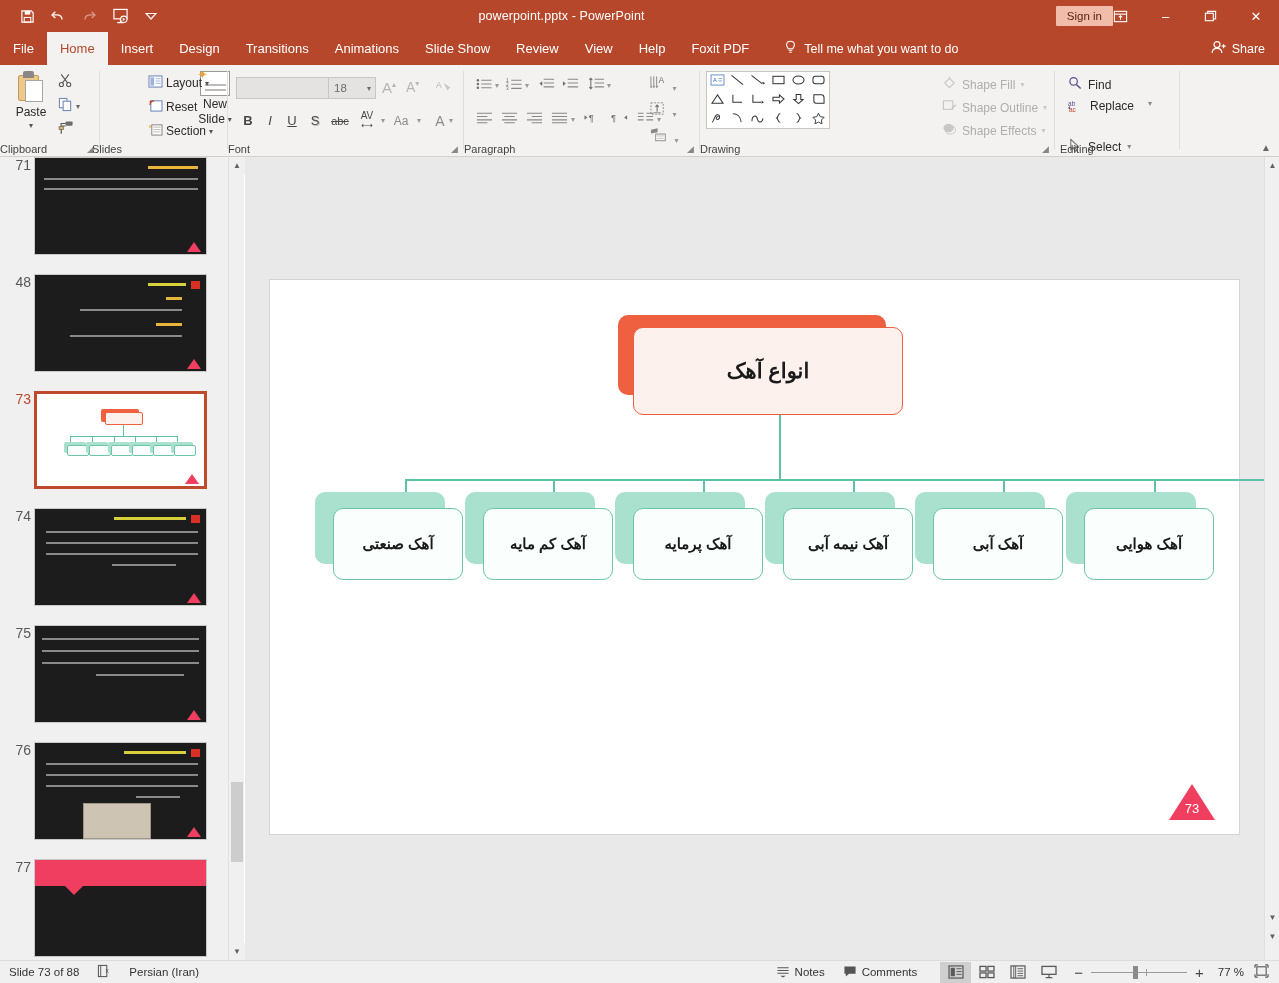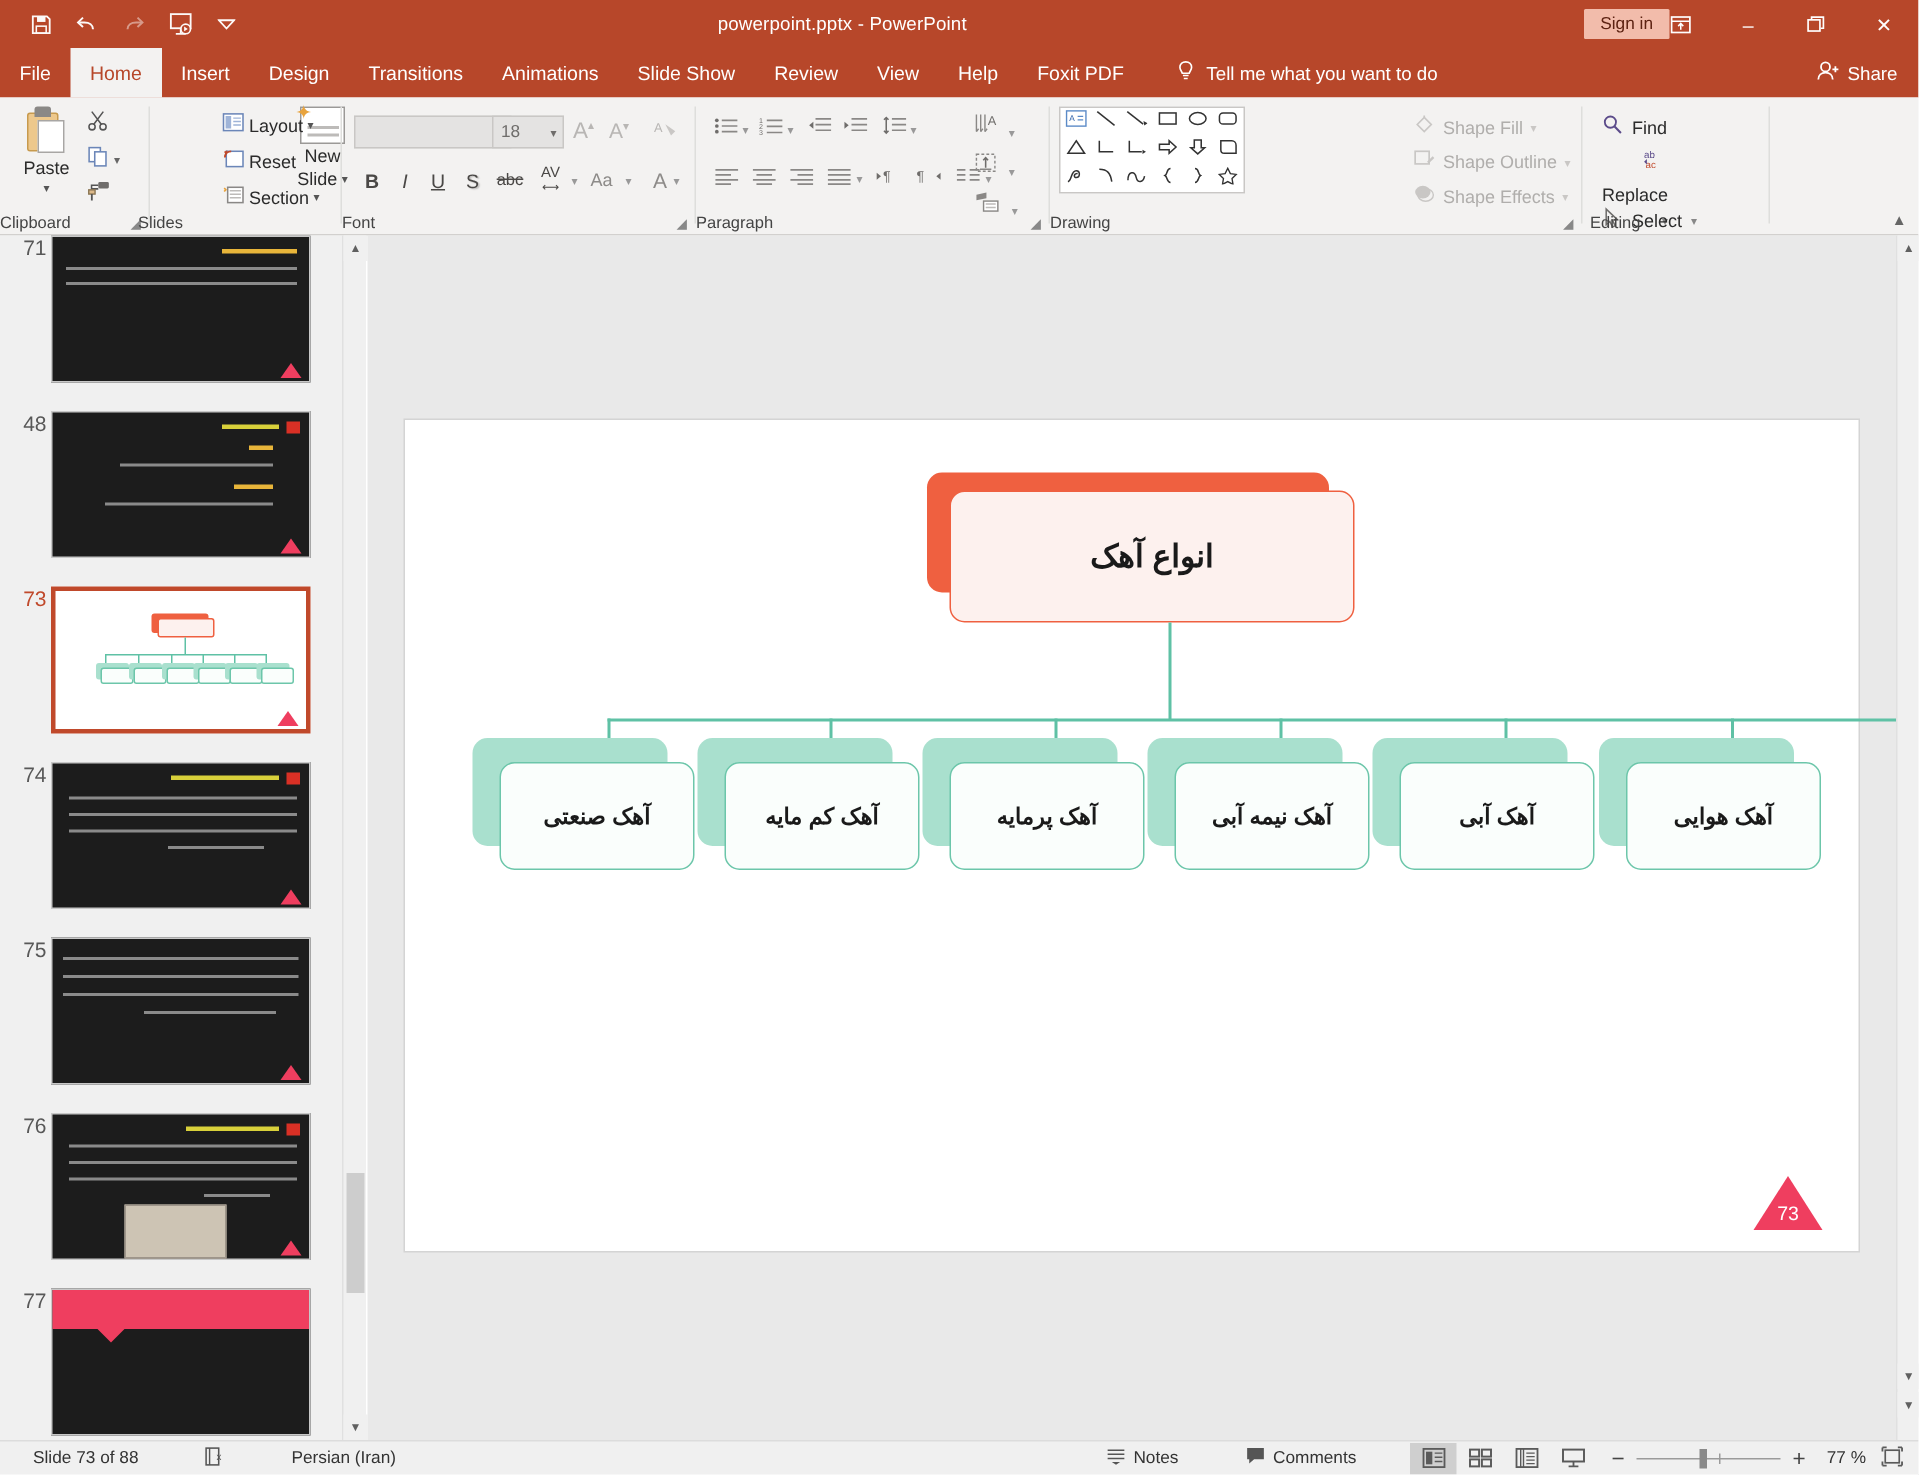--- a/index.html
+++ b/index.html
@@ -189,21 +189,21 @@
     position: absolute; left: 1264px; top: 157px; width: 15px; height: 803px;
     background: #f0f0f0; border-left: 1px solid #e0e0e0;
   }
 
   
   .statusbar {
     position: absolute; left: 0; bottom: 0; width: 1279px; height: 23px;
     background: #f0f0f0; border-top: 1px solid #dcdcdc;
     display: flex; align-items: center; font-size: 11.5px; color: #333;
   }
-  .sb-item { display: flex; align-items: center; gap: 5px; padding: 0 22px; height: 23px; }
+  .sb-item { display: flex; align-items: center; gap: 5px; padding: 0 9px; height: 23px; }
   .view-btn {
     width: 31px; height: 21px; display: flex; align-items: center; justify-content: center;
     color: #5a5a5a;
   }
   .view-btn.active { background: #cfcfcf; }
   .zoom-track { position: relative; width: 96px; height: 23px; display: flex; align-items: center; }
   .zoom-line { position: absolute; left: 0; top: 11px; width: 96px; height: 1px; background: #9b9b9b; }
   .zoom-handle { position: absolute; left: 42px; top: 5px; width: 5px; height: 13px; background: #8a8a8a; }
   .zoom-mid { position: absolute; left: 55px; top: 8px; width: 1px; height: 7px; background: #9b9b9b; }
 </style>
@@ -648,21 +648,21 @@
     <div class="rgroup" style="left:1060px; width:120px;">
       <div style="position:absolute; left:8px; top:11px; display:flex; align-items:center; gap:6px;">
         <span class="icn">
           <svg width="14" height="14" viewBox="0 0 15 15">
               <circle cx="6" cy="5.8" r="4" fill="none" stroke="#5b4b8a" stroke-width="1.3"></circle>
               <path d="M9 9l4.5 4.5" stroke="#5b4b8a" stroke-width="1.5"></path>
             </svg>
         </span>
         <span class="lbl">Find</span>
       </div>
-      <div style="position:absolute; left:8px; top:34px; display:flex; align-items:flex-end; gap:6px;flex-direction:column;">
+      <div style="position:absolute; left:8px; top:34px; display:flex; align-items:flex-start; gap:6px;">
         <span class="icn">
           <svg width="16" height="14" viewBox="0 0 17 15">
               <text x="0" y="7" font-size="7" fill="#5b4b8a" font-family="Liberation Sans">ab</text>
               <text x="1" y="14" font-size="7" fill="#c0492b" font-family="Liberation Sans">ac</text>
               <path d="M0 9.5l2-2v4z" fill="#5b4b8a"></path>
             </svg>
         </span>
         <span class="lbl">Replace</span>
         <span style="font-size:8px;color:#888;margin-left:8px;">▾</span>
       </div>

